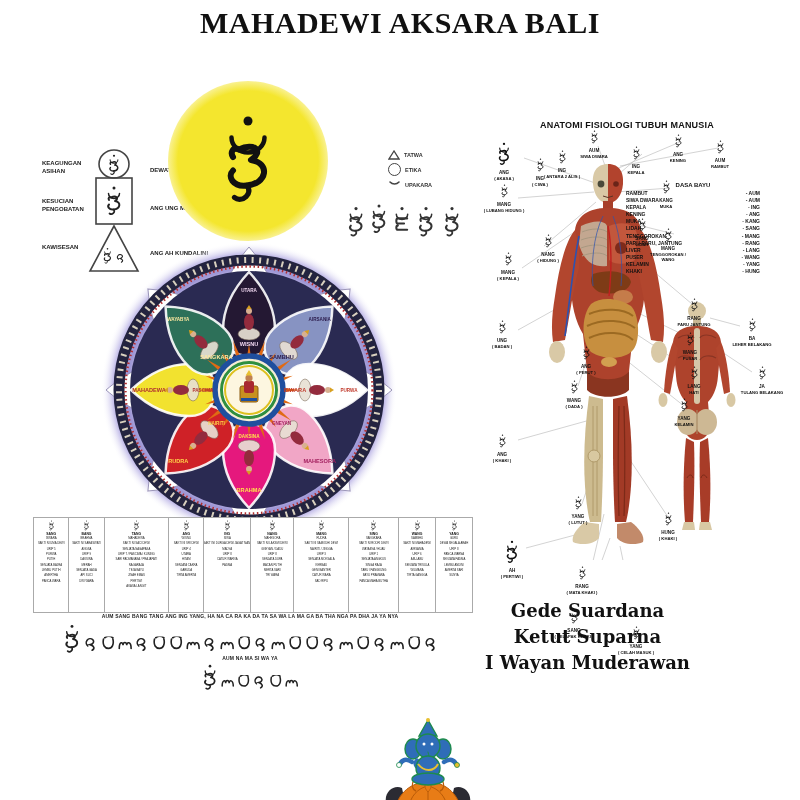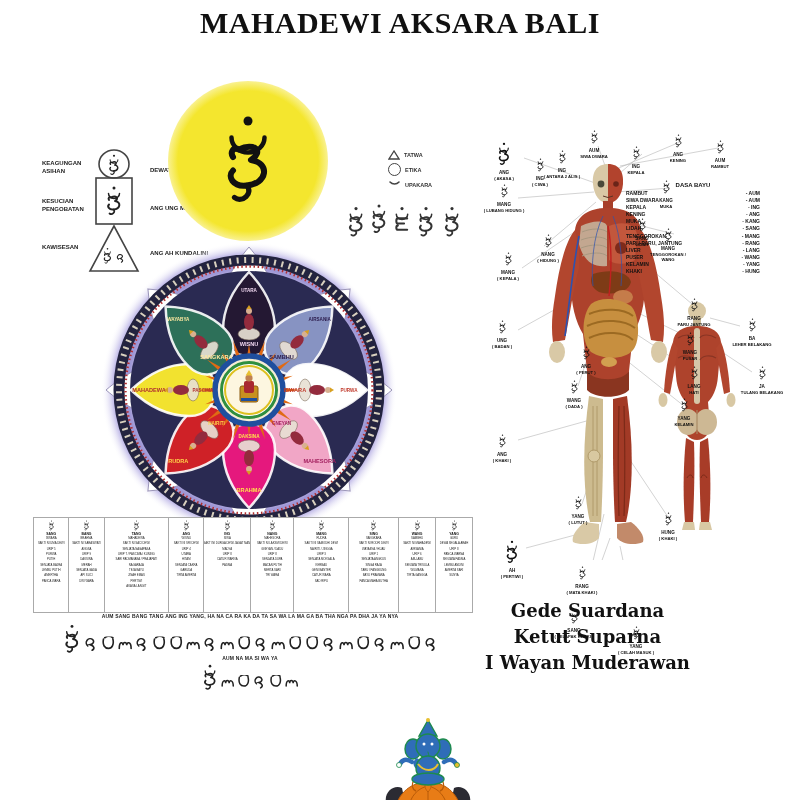--- a/index.html
+++ b/index.html
@@ -491,20 +491,21 @@
       </svg>
       <svg width="14" height="18" viewBox="0 0 24 24" color="#222">
         <use href="#g1"></use>
       </svg>
       <svg width="14" height="18" viewBox="0 0 24 24" color="#222">
         <use href="#g3"></use>
       </svg>
     </div>
 
   <div class="abs" id="anatomy" style="left:478px;top:118px;width:298px;height:442px">
+    <div class="anat-title" style="margin-top:2px">ANATOMI FISIOLOGI TUBUH MANUSIA</div>
 
     <svg class="abs" style="left:0;top:0" width="298" height="442" id="leader-lines">
         <line x1="46" y1="40" x2="120" y2="66" stroke="#b5b5b5" stroke-width="0.6"></line>
         <line x1="40" y1="80" x2="116" y2="74" stroke="#b5b5b5" stroke-width="0.6"></line>
         <line x1="66" y1="128" x2="118" y2="84" stroke="#b5b5b5" stroke-width="0.6"></line>
         <line x1="96" y1="130" x2="122" y2="90" stroke="#b5b5b5" stroke-width="0.6"></line>
         <line x1="44" y1="150" x2="114" y2="102" stroke="#b5b5b5" stroke-width="0.6"></line>
         <line x1="110" y1="238" x2="132" y2="150" stroke="#b5b5b5" stroke-width="0.6"></line>
         <line x1="100" y1="268" x2="136" y2="162" stroke="#b5b5b5" stroke-width="0.6"></line>
         <line x1="40" y1="212" x2="112" y2="172" stroke="#b5b5b5" stroke-width="0.6"></line>

